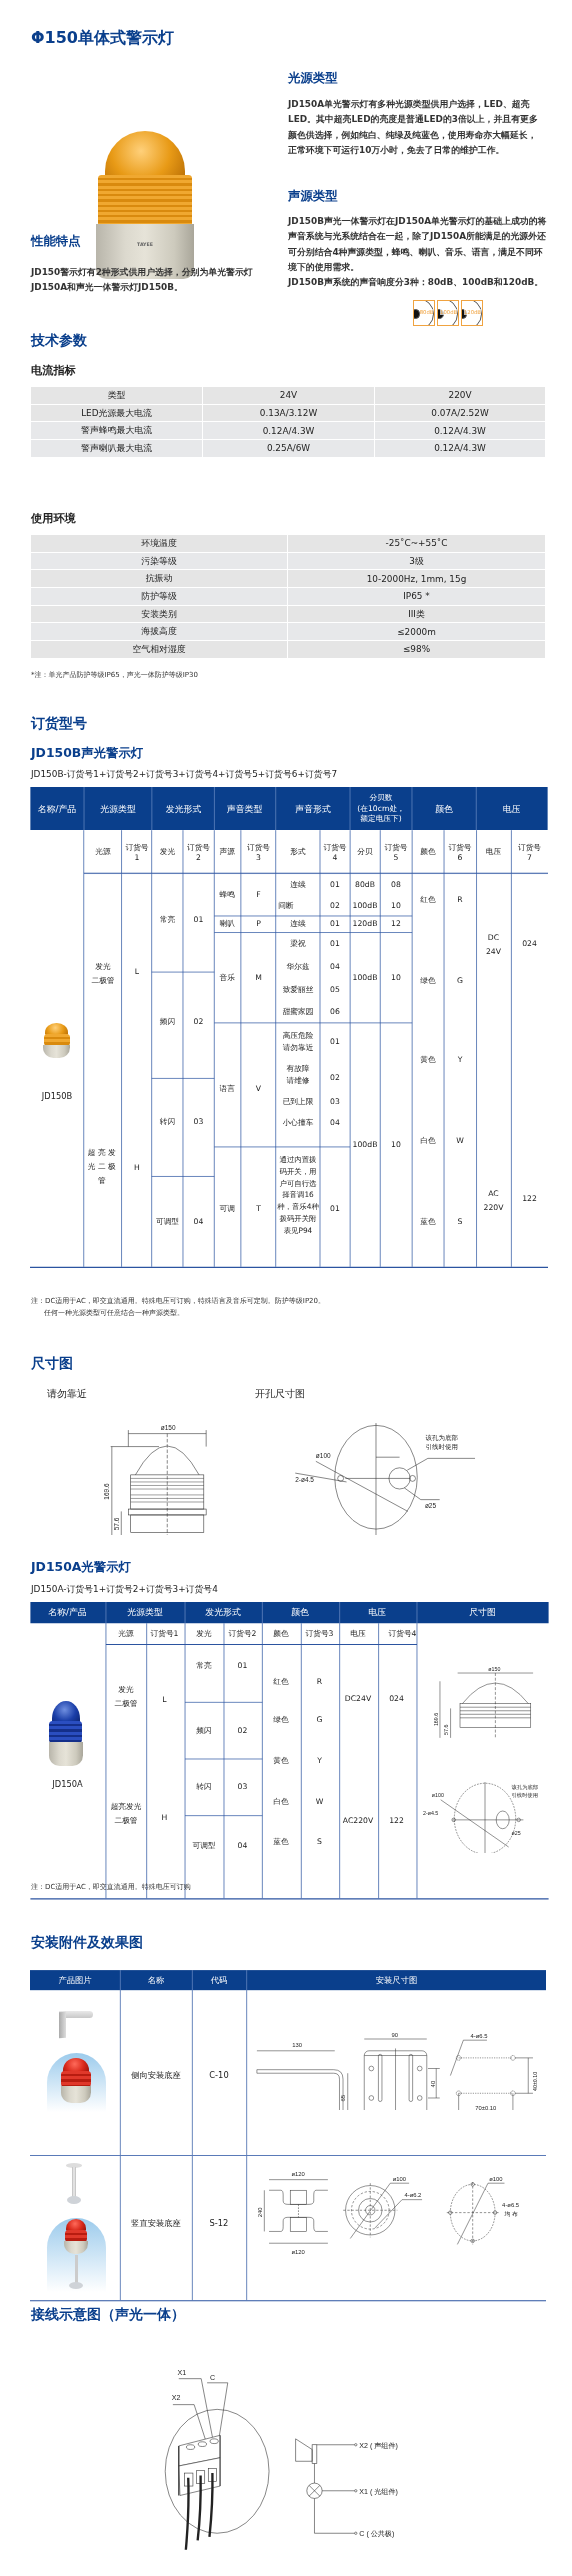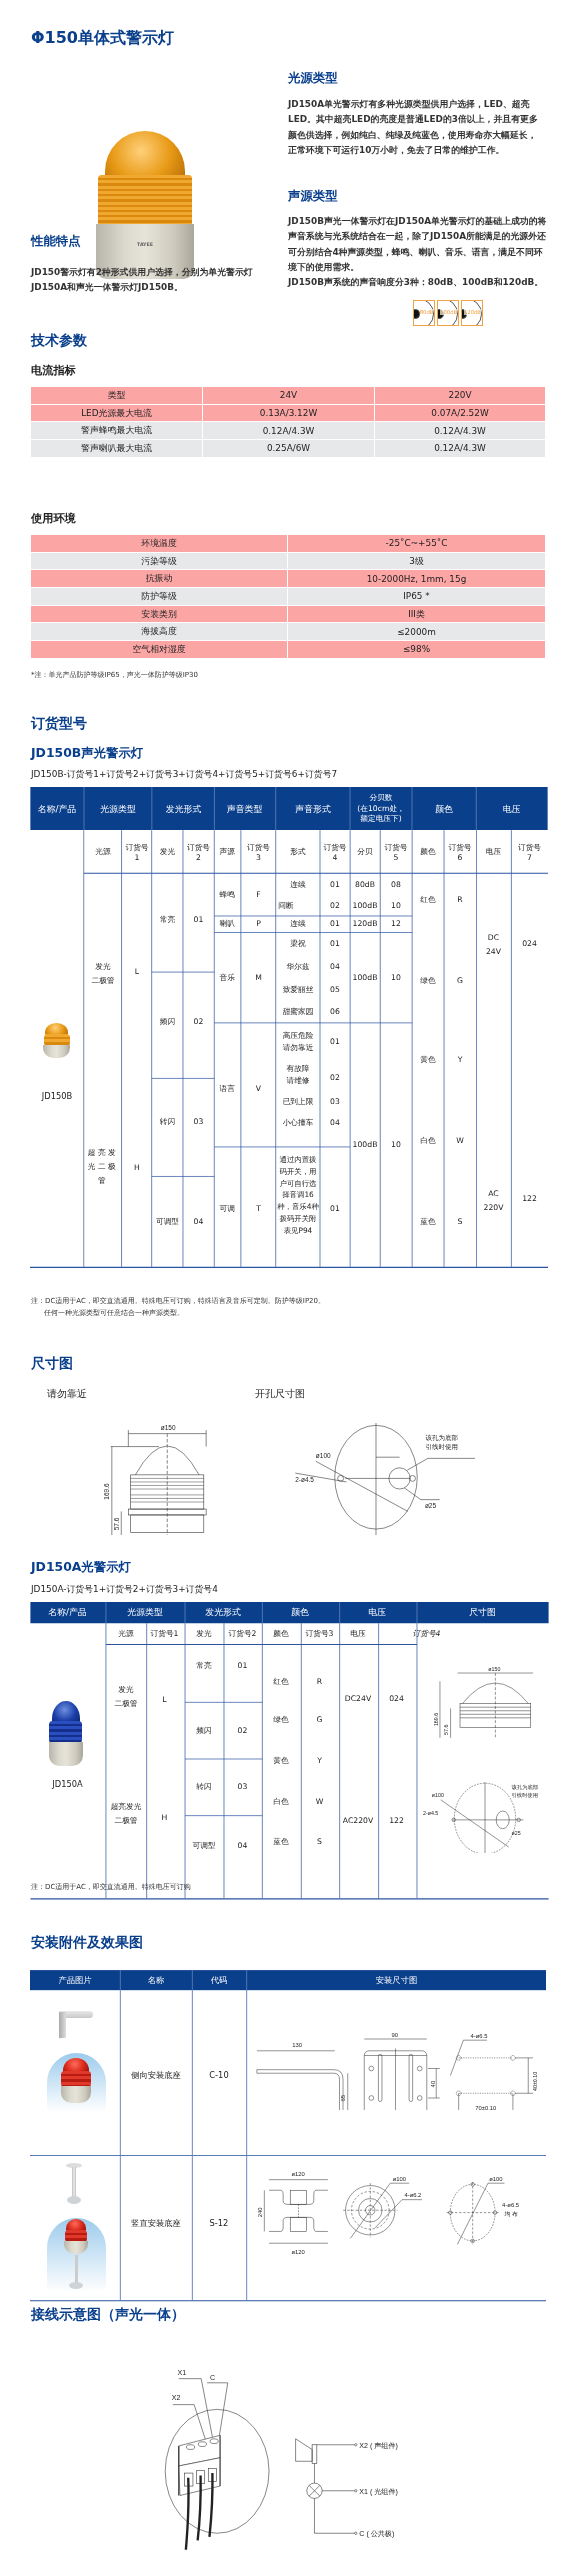--- a/index.html
+++ b/index.html
@@ -9,21 +9,21 @@
   .h1 { color: #0a3f8c; font-weight: bold; font-size: 15.4px; letter-spacing: 0px; }
   .h2 { color: #0a3f8c; font-weight: bold; font-size: 12.4px; }
   .h3 { color: #222; font-size: 11.2px; font-weight: bold; }
   .h3n { color: #222; font-size: 10px; }
   .para { font-size: 8.9px; line-height: 15.4px; color: #333; font-weight: bold; }
   .note { font-size: 7px; color: #333; line-height: 11.8px; }
 
   
   table { border-collapse: collapse; }
   .gtable td { text-align: center; font-size: 8.9px; color: #222; border: 1.2px solid #fff; height: 17.7px; }
-  .gtable tr.dark td { background: #fca5a5; }
+  .gtable tr.dark td { background: #e5e5e5; }
   .gtable tr.light td { background: #e7e8ea; }
 
   
   .lamp { position: absolute; }
   .lamp .dome { position: absolute; left: 12%; right: 12%; top: 0; height: 34%; border-radius: 50% 50% 10% 10% / 80% 80% 10% 10%; }
   .lamp .ribs { position: absolute; left: 6%; right: 6%; top: 30%; height: 35%; border-radius: 3.5px; }
   .lamp .base { position: absolute; left: 4%; right: 4%; top: 63%; bottom: 0; border-radius: 0 0 10.6px 10.6px; background: linear-gradient(90deg,#b8b5aa,#dcd9ce 30%,#e6e3d8 50%,#cdcabd 80%,#a9a69a); }
   .lamp.amber .dome { background: radial-gradient(circle at 45% 40%, #ffd07a, #e89a16 55%, #b86d05); }
   .lamp.amber .ribs { background: repeating-linear-gradient(180deg,#f0a830 0 3px,#d98a0e 3px 5.3px); }
   .lamp.blue .dome { background: radial-gradient(circle at 45% 40%, #6f8fe0, #1a3ea8 55%, #0c2470); }
@@ -508,21 +508,21 @@
     <div class="abs" style="left:309px;top:0;width:77px;height:21px;display:flex;align-items:center;justify-content:center;color:#fff;font-size:8.9px;">电压</div>
     <div class="abs" style="left:387px;top:0;width:132px;height:21px;display:flex;align-items:center;justify-content:center;color:#fff;font-size:8.9px;">尺寸图</div>
 
     <div class="abs" style="left:76px;top:21px;width:41px;height:21px;display:flex;align-items:center;justify-content:center;">光源</div>
     <div class="abs" style="left:116px;top:21px;width:38px;height:21px;display:flex;align-items:center;justify-content:center;">订货号1</div>
     <div class="abs" style="left:155px;top:21px;width:39px;height:21px;display:flex;align-items:center;justify-content:center;">发光</div>
     <div class="abs" style="left:194px;top:21px;width:38px;height:21px;display:flex;align-items:center;justify-content:center;">订货号2</div>
     <div class="abs" style="left:232px;top:21px;width:39px;height:21px;display:flex;align-items:center;justify-content:center;">颜色</div>
     <div class="abs" style="left:271px;top:21px;width:38px;height:21px;display:flex;align-items:center;justify-content:center;">订货号3</div>
     <div class="abs" style="left:309px;top:21px;width:39px;height:21px;display:flex;align-items:center;justify-content:center;">电压</div>
-    <div class="abs" style="left:368px;top:21px;width:58px;height:21px;display:flex;align-items:center;justify-content:center;font-style:italic;">订货号4</div>
+    <div class="abs" style="left:344px;top:21px;width:58px;height:21px;display:flex;align-items:center;justify-content:center;">订货号4</div>
 
     <div class="lamp blue" style="left:17.7px;top:99px;width:37px;height:65px;">
       <div class="dome"></div>
         <div class="ribs"></div>
         <div class="base"></div>
     </div>
     <div class="abs" style="left:0;top:177px;width:76px;text-align:center;font-size:8.3px;">JD150A</div>
 
     <div class="abs" style="left:76px;top:81px;width:41px;text-align:center;white-space:pre-line;line-height:14px;">发光
 二极管</div>

